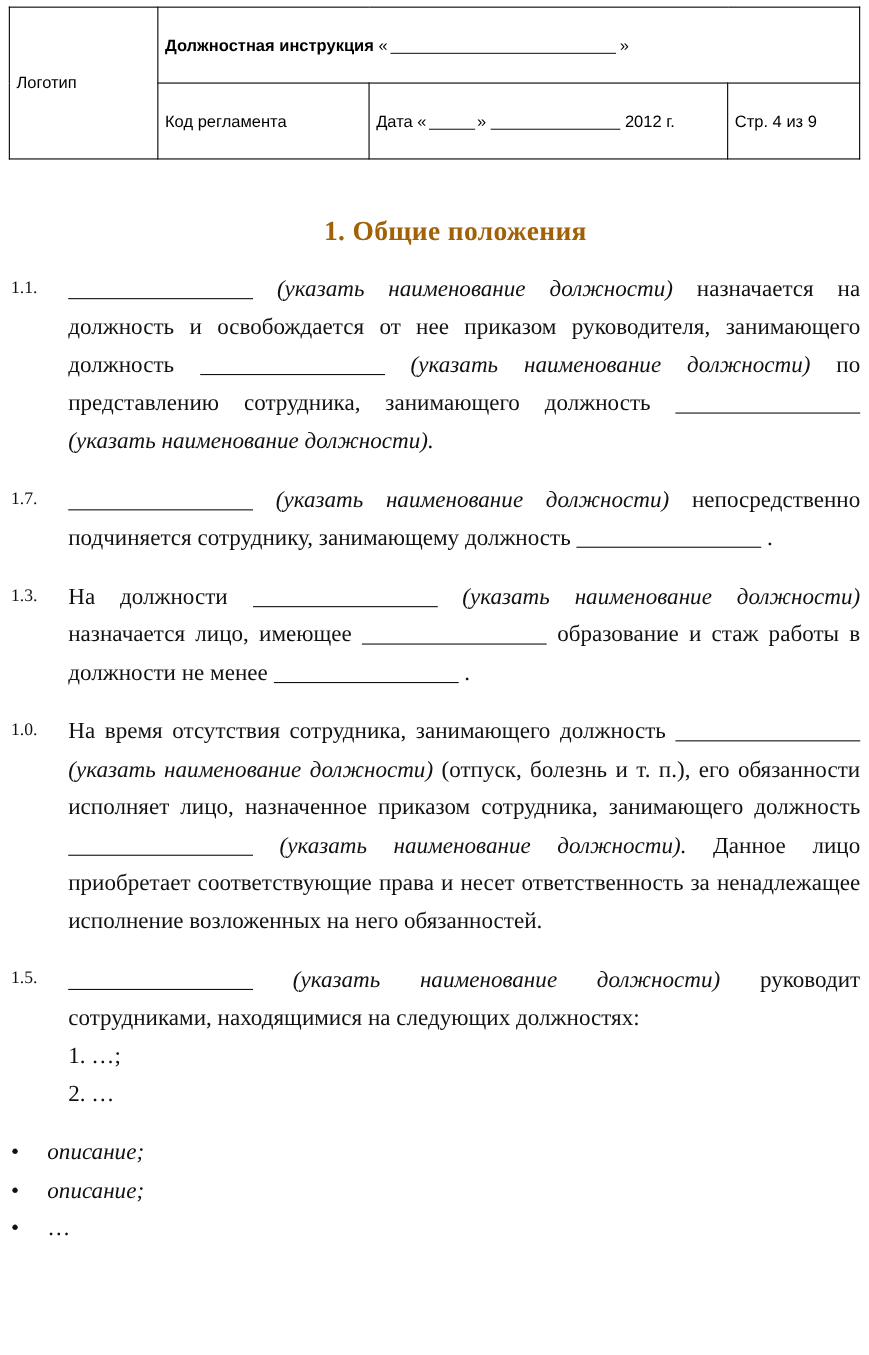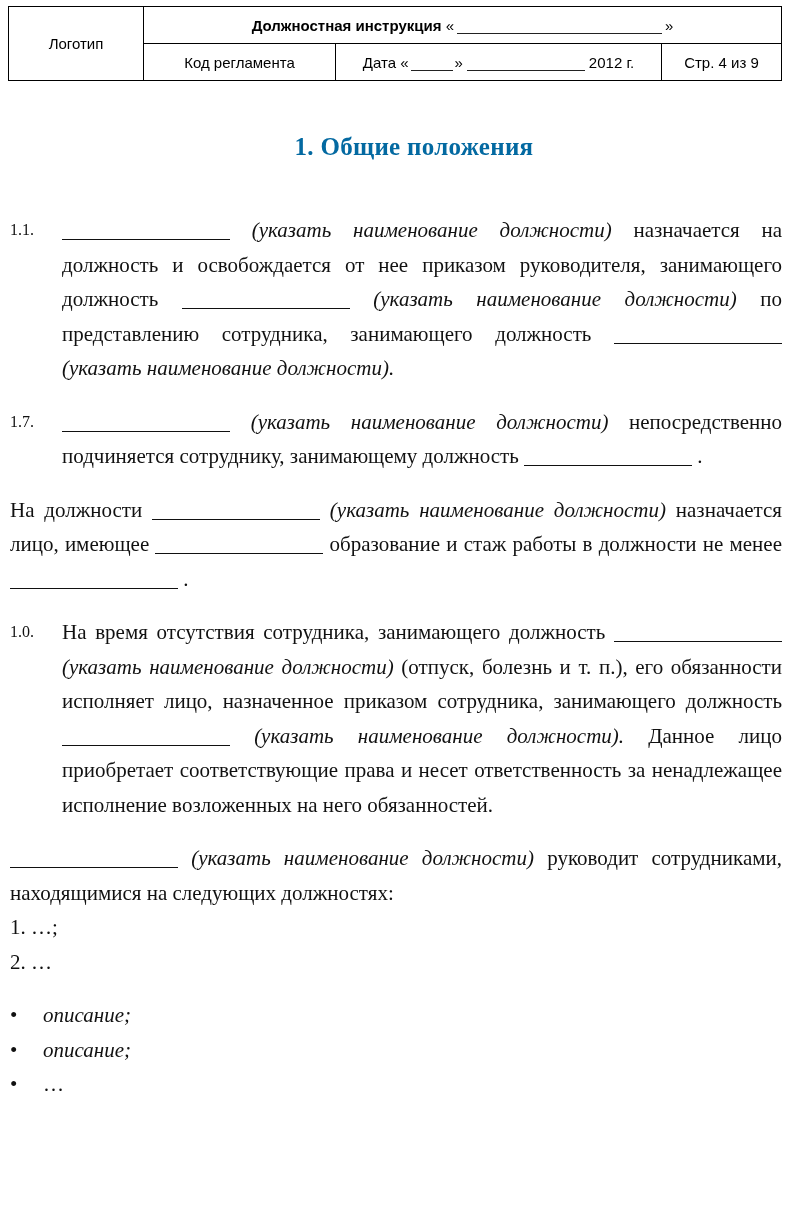--- a/index.html
+++ b/index.html
@@ -22,44 +22,43 @@
     width: 774px;
     margin: 6px 8px 0 8px;
     border-collapse: collapse;
     table-layout: fixed;
     font-family: "Liberation Sans", sans-serif;
     font-size: 15px;
     color: #000;
   }
   .header-table td {
     border: 1.4px solid #000;
-    text-align: center;
     vertical-align: middle;
-    padding: 8px 6px;
+    padding: 24px 6px;
     height: 20px;
   }
   .title-cell b { font-weight: bold; }
   .blank {
     display: inline-block;
     height: 0;
     border-bottom: 1.4px solid #222;
     vertical-align: -3px;
   }
   .title-blank { width: 205px; margin: 0 3px; }
   .date-blank1 { width: 42px; margin: 0 2px; }
   .date-blank2 { width: 118px; margin: 0 4px; }
 
   
   .section-title {
-    margin: 52px 0 52px 0;
+    margin: 52px 0 20px 0;
     text-align: center;
     font-size: 25px;
     font-weight: bold;
     letter-spacing: 0.3px;
-    color: #0369a1;
+    color: #a16207;
     padding-left: 38px;
   }
 
   
   .paragraphs { margin: 0 8px 0 10px; }
   .para {
     display: flex;
     margin-bottom: 19px;
   }
   .para-num {
@@ -132,31 +131,33 @@
           <div class="para-text"><span class="blank" style="width: 168px;"></span><span> </span><em>(указать наименование должности)</em><span> назначается на должность и освобождается от нее приказом руководителя, занимающего должность </span><span class="blank" style="width: 168px;"></span><span> </span><em>(указать наименование должности)</em><span> по представлению сотрудника, занимающего должность </span><span class="blank" style="width: 168px;"></span><span> </span><em>(указать наименование должности).</em></div>
         </div>
       </div>
       <div class="para">
         <div class="para-num">1.7.</div>
         <div class="para-body">
           <div class="para-text"><span class="blank" style="width: 168px;"></span><span> </span><em>(указать наименование должности)</em><span> непосредственно подчиняется сотруднику, занимающему должность </span><span class="blank" style="width: 168px;"></span><span> .</span></div>
         </div>
       </div>
       <div class="para">
+        <div class="para-num">1.3.</div>
         <div class="para-body">
           <div class="para-text"><span>На должности </span><span class="blank" style="width: 168px;"></span><span> </span><em>(указать наименование должности)</em><span> назначается лицо, имеющее </span><span class="blank" style="width: 168px;"></span><span> образование и стаж работы в должности не менее </span><span class="blank" style="width: 168px;"></span><span> .</span></div>
         </div>
       </div>
       <div class="para">
         <div class="para-num">1.0.</div>
         <div class="para-body">
           <div class="para-text"><span>На время отсутствия сотрудника, занимающего должность </span><span class="blank" style="width: 168px;"></span><span> </span><em>(указать наименование должности)</em><span> (отпуск, болезнь и т. п.), его обязанности исполняет лицо, назначенное приказом сотрудника, занимающего должность </span><span class="blank" style="width: 168px;"></span><span> </span><em>(указать наименование должности).</em><span> Данное лицо приобретает соответствующие права и несет ответственность за ненадлежащее исполнение возложенных на него обязанностей.</span></div>
         </div>
       </div>
       <div class="para">
+        <div class="para-num">1.5.</div>
         <div class="para-body">
           <div class="para-text"><span class="blank" style="width: 168px;"></span><span> </span><em>(указать наименование должности)</em><span> руководит сотрудниками, находящимися на следующих должностях:</span></div>
           <div class="subline">1. …;</div>
           <div class="subline">2. …</div>
         </div>
       </div>
       <div class="para">
         <div class="para-body">
           <div class="bullet-item">
             <span class="bullet-marker">•</span>

